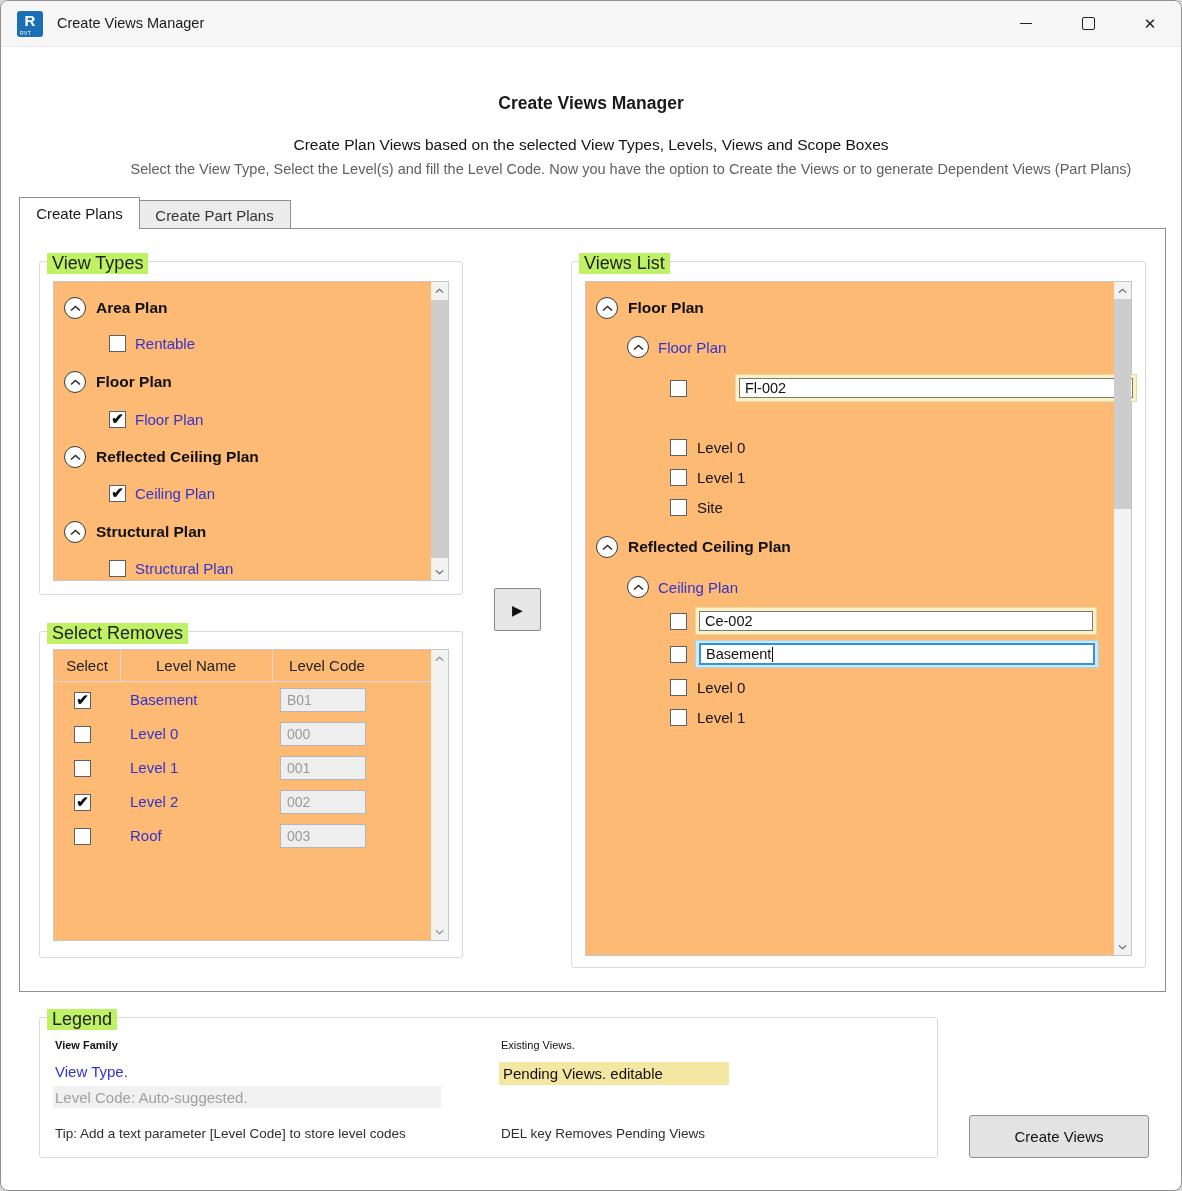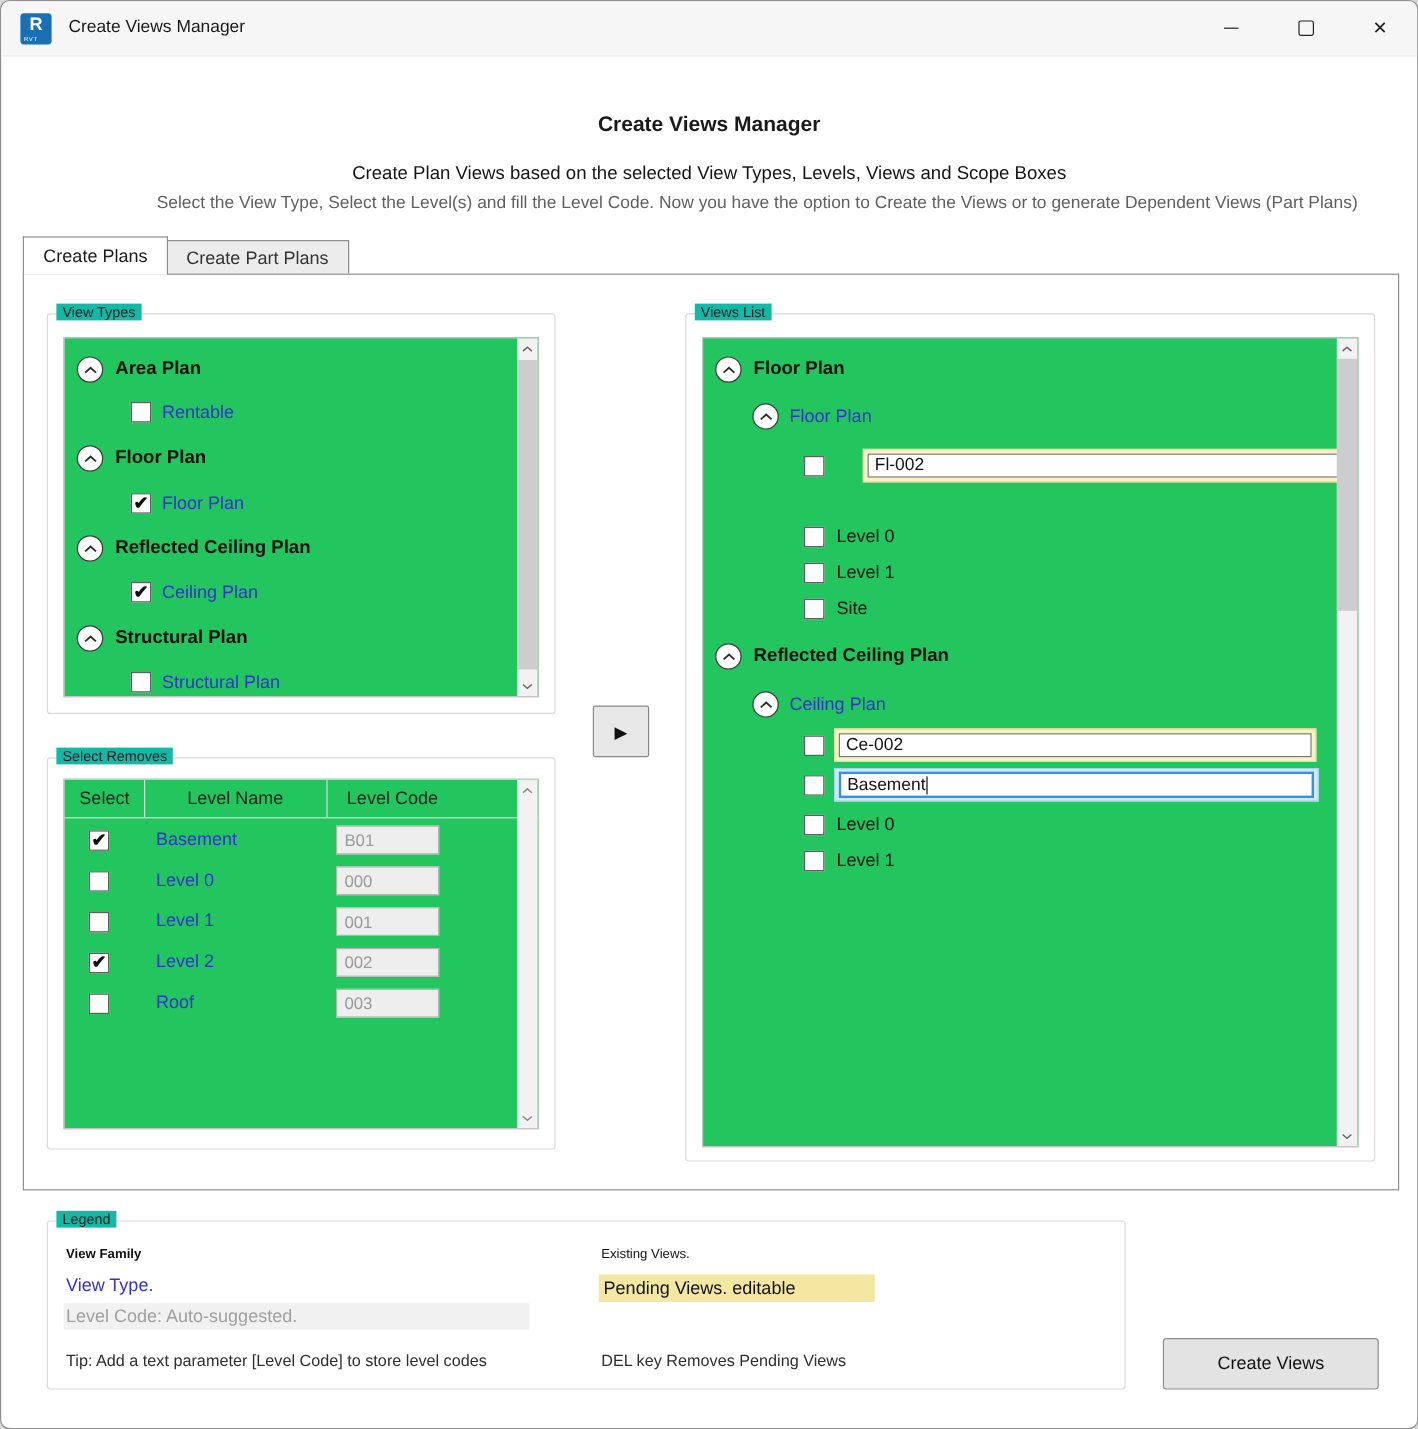--- a/index.html
+++ b/index.html
@@ -22,23 +22,23 @@
   .h-sub{position:absolute;left:0;top:135px;width:100%;text-align:center;font-size:15.5px;color:#141414;}
   .h-instr{position:absolute;left:0;top:160px;width:100%;text-align:center;font-size:14.5px;color:#606060;padding-left:40px;}
 
   
   .tab-active{position:absolute;left:18px;top:196px;width:119px;height:31px;background:#fff;border:1px solid #8f8f8f;border-bottom:none;z-index:3;display:flex;align-items:center;justify-content:center;font-size:15px;cursor:pointer;}
   .tab-inactive{position:absolute;left:137px;top:199px;width:151px;height:28px;background:#ececec;border:1px solid #8f8f8f;z-index:1;display:flex;align-items:center;justify-content:center;font-size:15px;color:#333;cursor:pointer;}
   .panel{position:absolute;left:18px;top:227px;width:1145px;height:762px;background:#fff;border:1px solid #8f8f8f;z-index:2;}
 
   
   .groupbox{position:absolute;border:1px solid #dadada;border-radius:3px;z-index:3;}
-  .group-label{position:absolute;z-index:4;background:#14b8a6;padding:0 5px;font-size:12px;color:#222;}
-
-  .listbox{position:absolute;background:#22c55e;border:1px solid #c6c6c6;z-index:4;}
+  .group-label{position:absolute;z-index:4;background:#bef264;padding:0 5px;font-size:18px;color:#222;}
+
+  .listbox{position:absolute;background:#fdba74;border:1px solid #c6c6c6;z-index:4;}
 
   
   .chev-circle{width:22px;height:22px;min-width:22px;border:1.5px solid #3a3a3a;border-radius:50%;display:flex;align-items:center;justify-content:center;background:#fff;cursor:pointer;box-sizing:border-box;}
 
   
   .cb{appearance:none;-webkit-appearance:none;width:17px;height:17px;min-width:17px;border:1px solid #5f5f5f;background:#fff;margin:0;position:relative;cursor:pointer;box-sizing:border-box;}
   .cb:checked::before{content:"\2714";position:absolute;left:-1px;top:-2px;width:17px;text-align:center;font-size:15px;font-weight:700;color:#0e0e0e;}
 
   
   .row{position:absolute;display:flex;align-items:center;height:26px;}
@@ -254,21 +254,21 @@
     </div>
     <div class="row" style="left:41px;top:52px;">
       <span class="chev-circle">
           <svg width="11" height="7" viewBox="0 0 11 7">
             <polyline points="1,5.5 5.5,1.5 10,5.5" fill="none" stroke="#2f2f2f" stroke-width="1.6"></polyline>
           </svg>
         </span>
       <span class="type-text">Floor Plan</span>
     </div>
 
-    <div class="row" style="left:84px;top:86px;height:40px;">
+    <div class="row" style="left:84px;top:86px;height:40px;gap:16px;">
       <input type="checkbox" class="cb" style="">
       <div class="pend-wrap" style="left:24px;top:0;width:402px;position:relative;margin-left:8px;">
         <input class="pend-input" value="Fl-002" style="">
       </div>
     </div>
     <div class="row" style="left:84px;top:152px;">
       <input type="checkbox" class="cb" style="">
       <span class="plain-text">Level 0</span>
     </div>
     <div class="row" style="left:84px;top:182px;">

